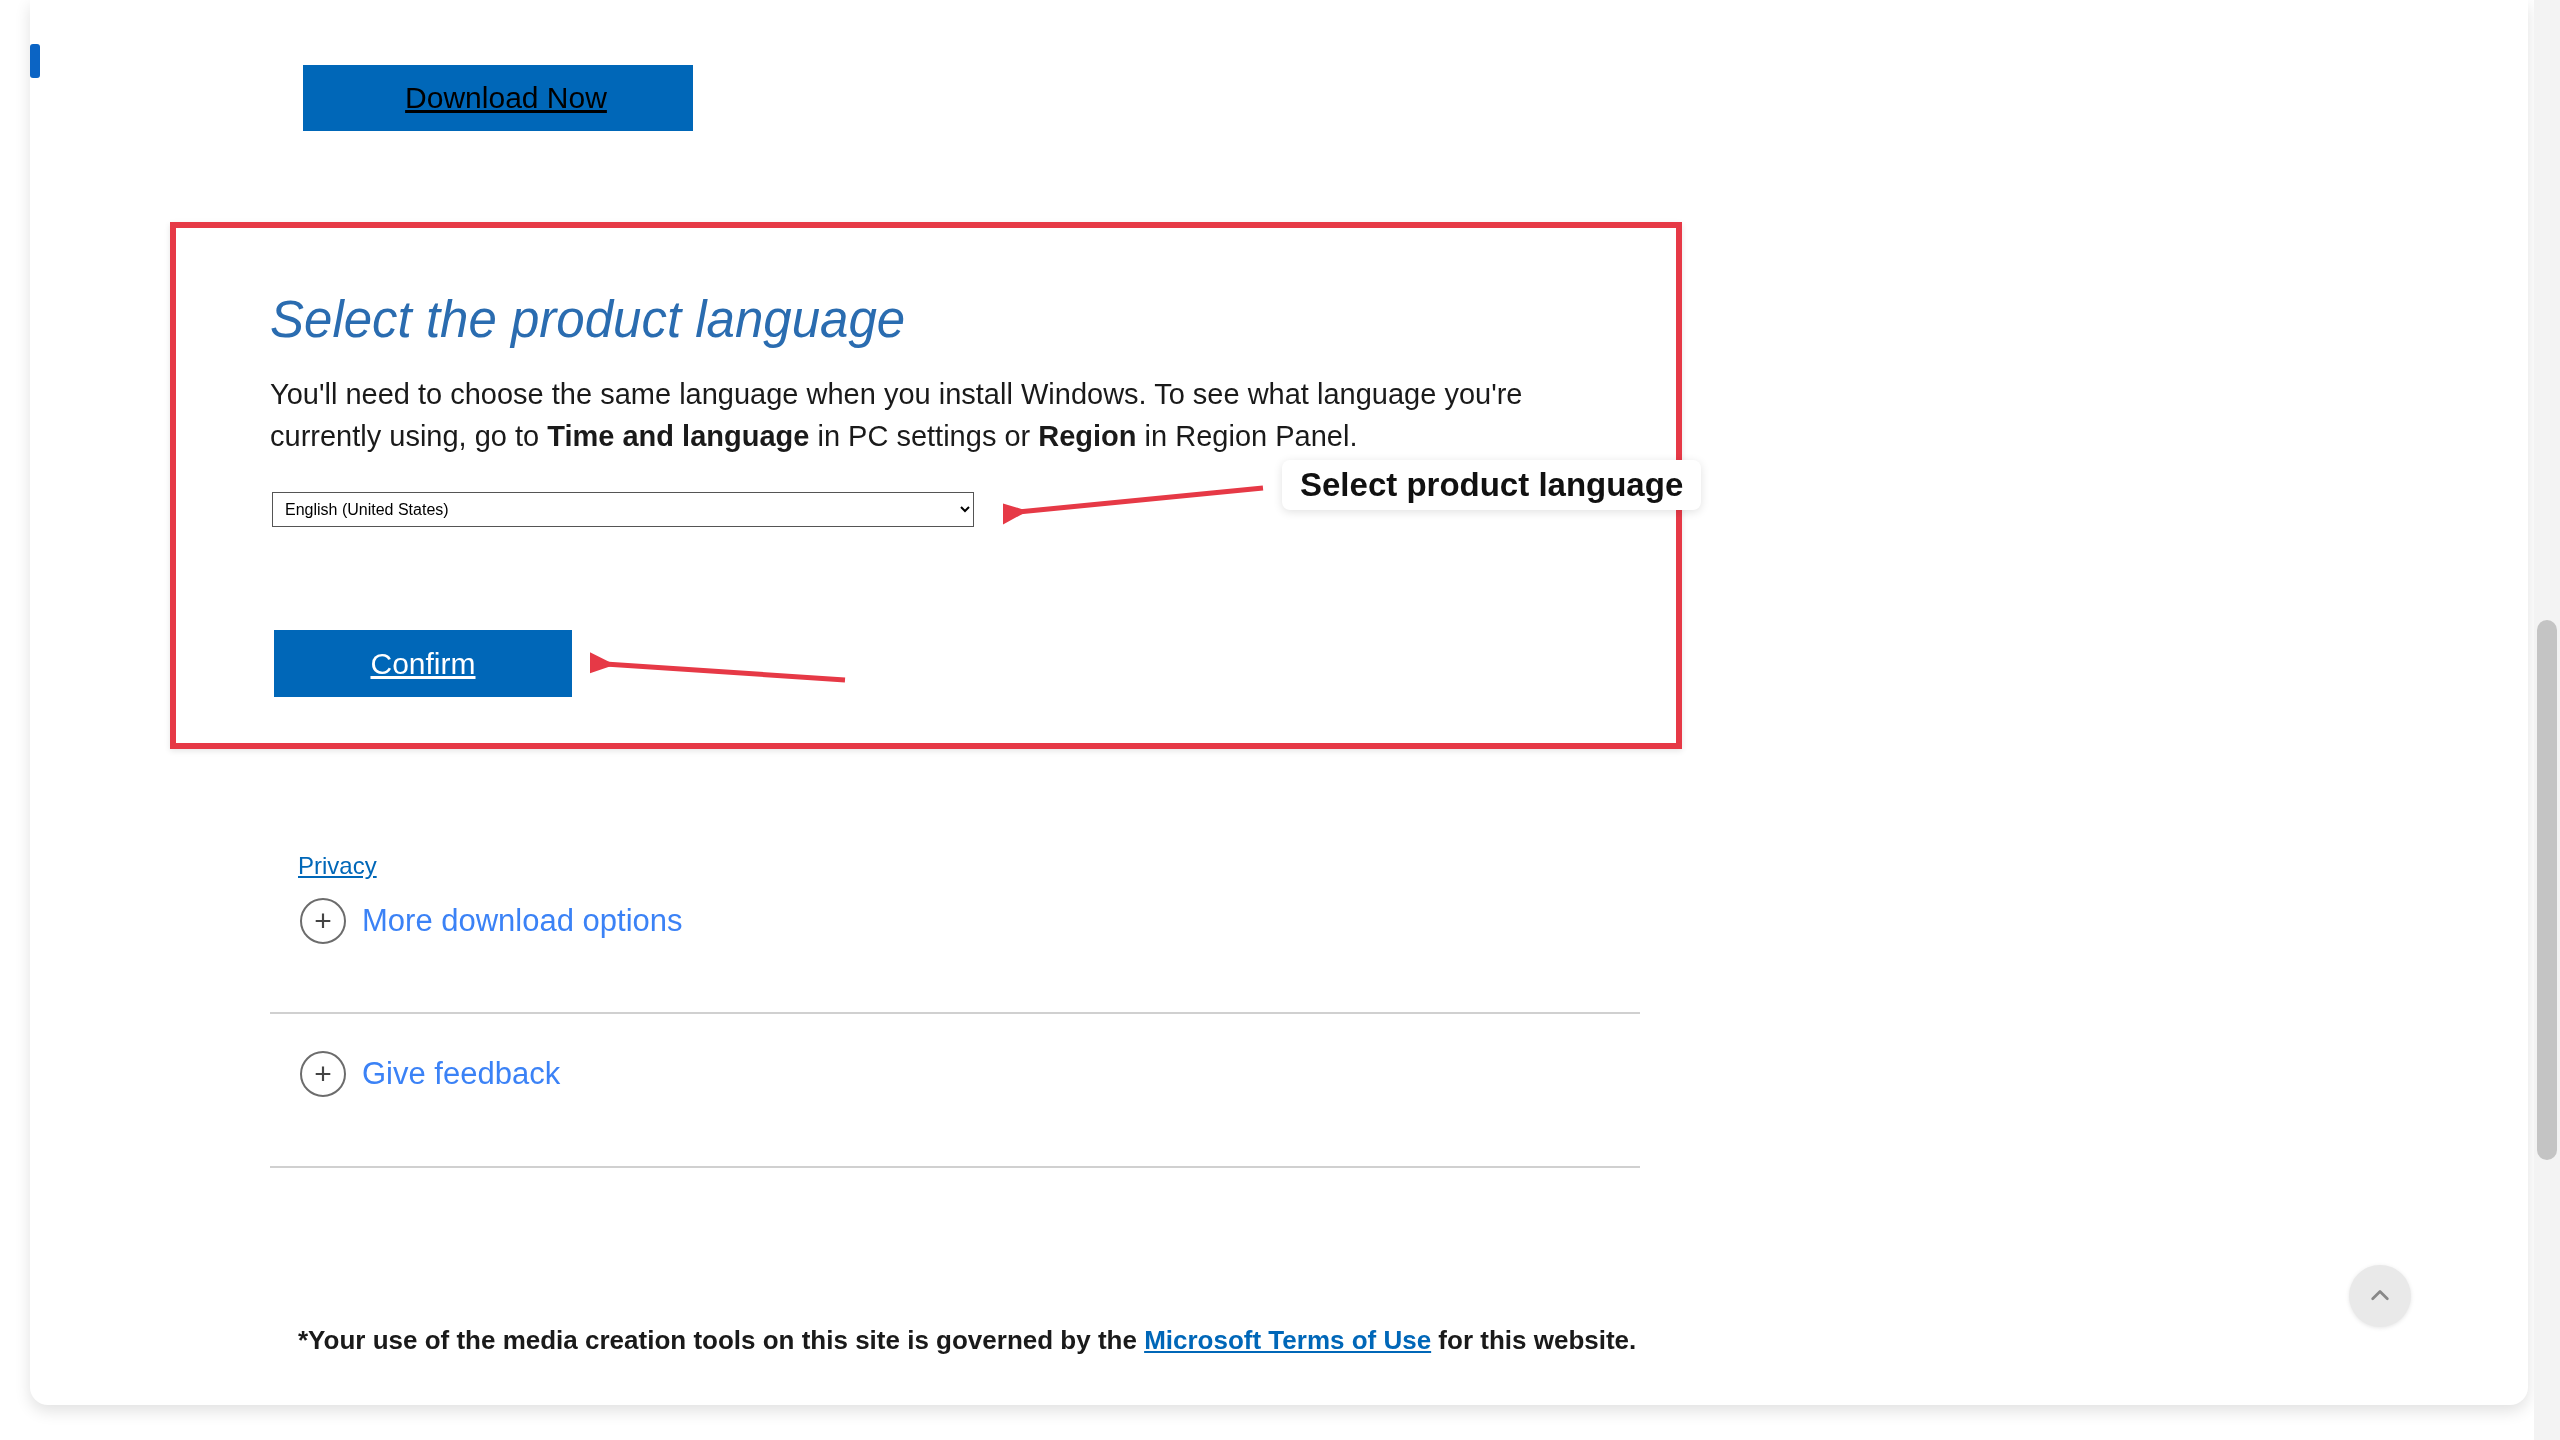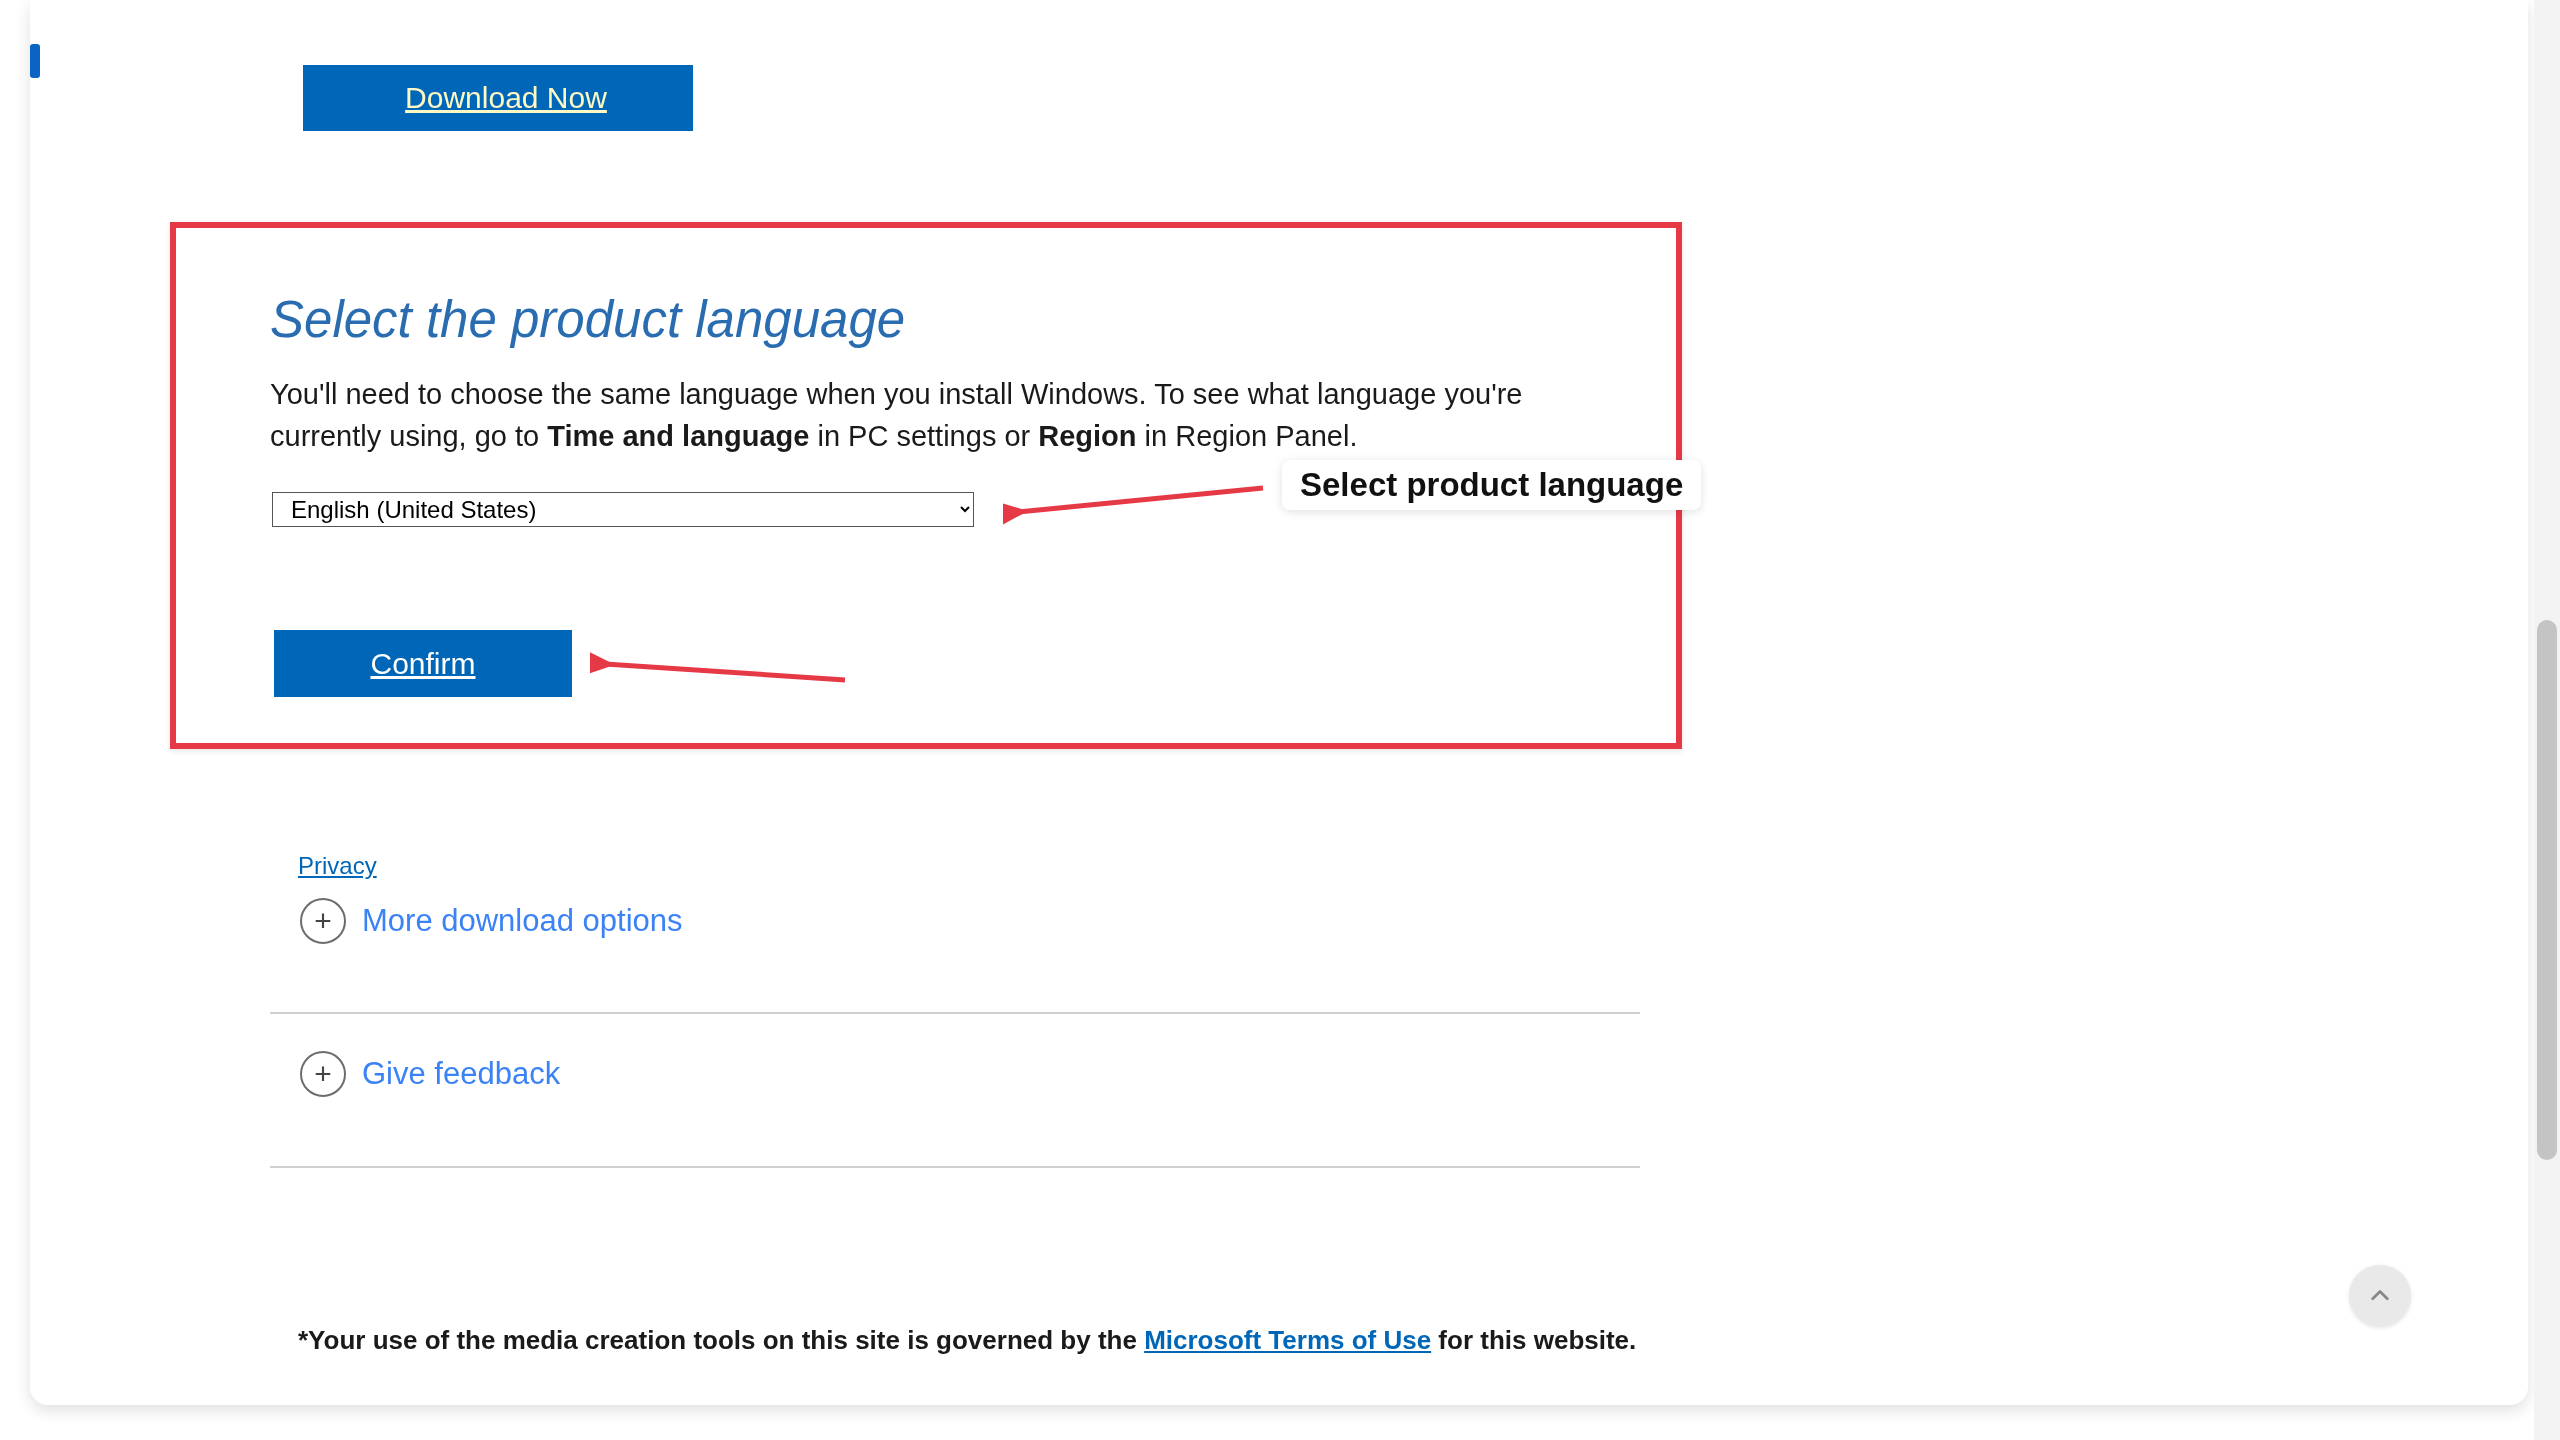--- a/index.html
+++ b/index.html
@@ -36,21 +36,21 @@
   }
 
   
   .download-now-btn {
     position: absolute;
     left: 273px;
     top: 65px;
     width: 390px;
     height: 66px;
     background: #0067b8;
-    color: #fef9c3;
+    color: #000000;
     display: flex;
     align-items: center;
     justify-content: center;
     font-size: 30px;
     text-decoration: underline;
     cursor: pointer;
     border: none;
     padding-left: 16px;
   }
 
@@ -85,22 +85,22 @@
     color: #1a1a1a;
   }
   .body-text strong { font-weight: 700; }
 
   .lang-select {
     position: absolute;
     left: 242px;
     top: 492px;
     width: 702px;
     height: 35px;
-    font-size: 24px;
-    padding: 2px 14px;
+    font-size: 16px;
+    padding: 2px 8px;
     border: 1px solid #555;
     background: #ffffff;
   }
 
   .confirm-btn {
     position: absolute;
     left: 244px;
     top: 630px;
     width: 298px;
     height: 67px;

